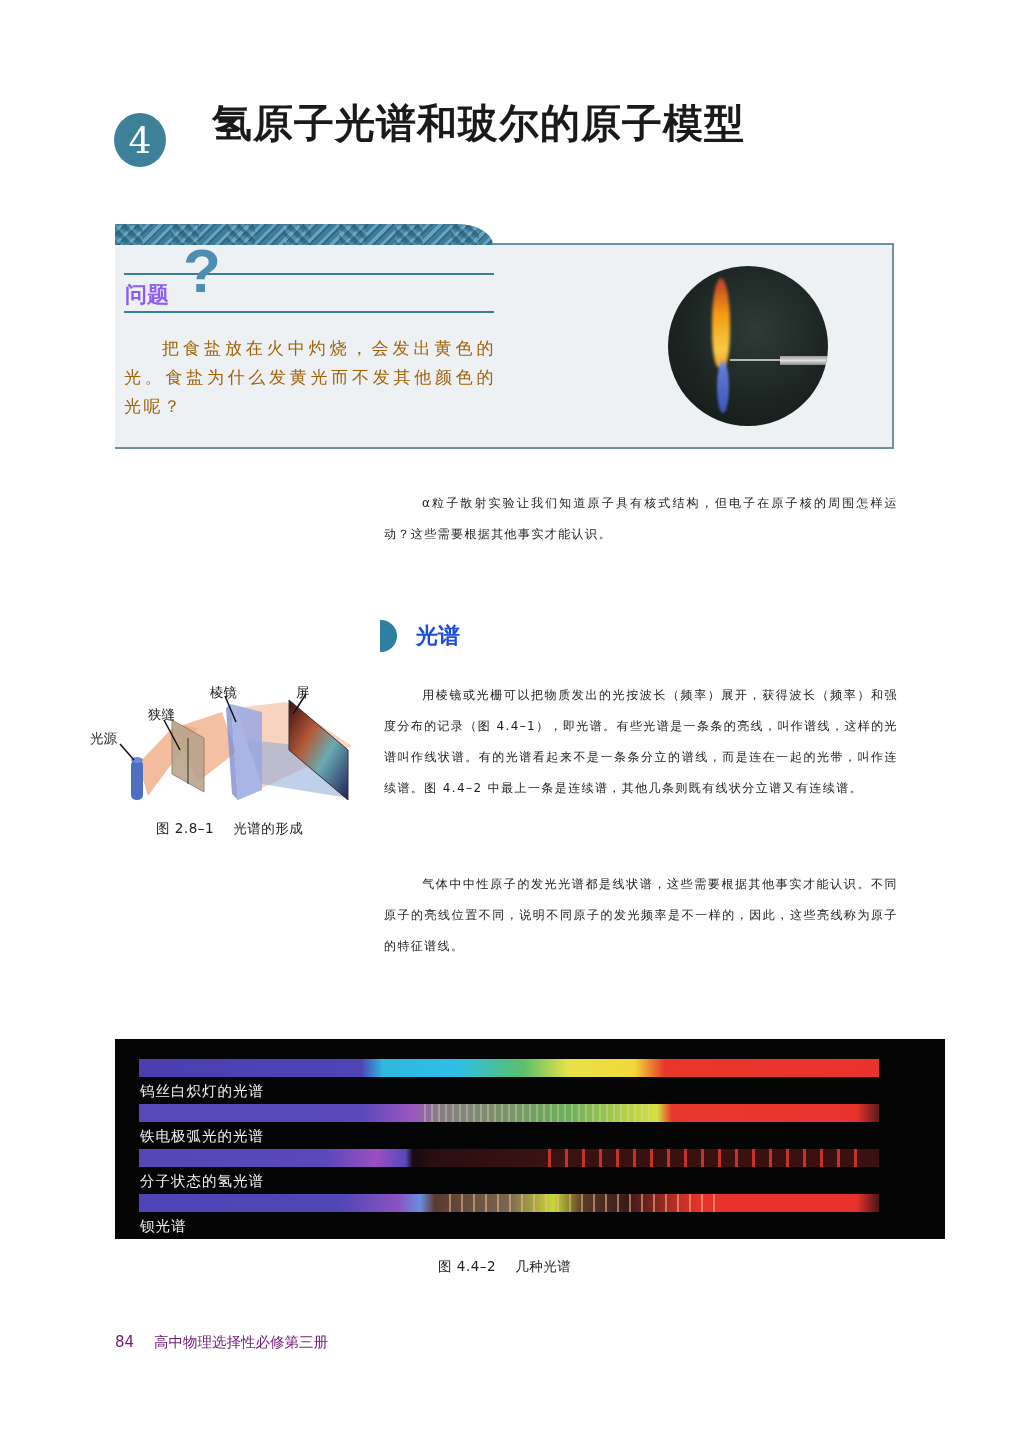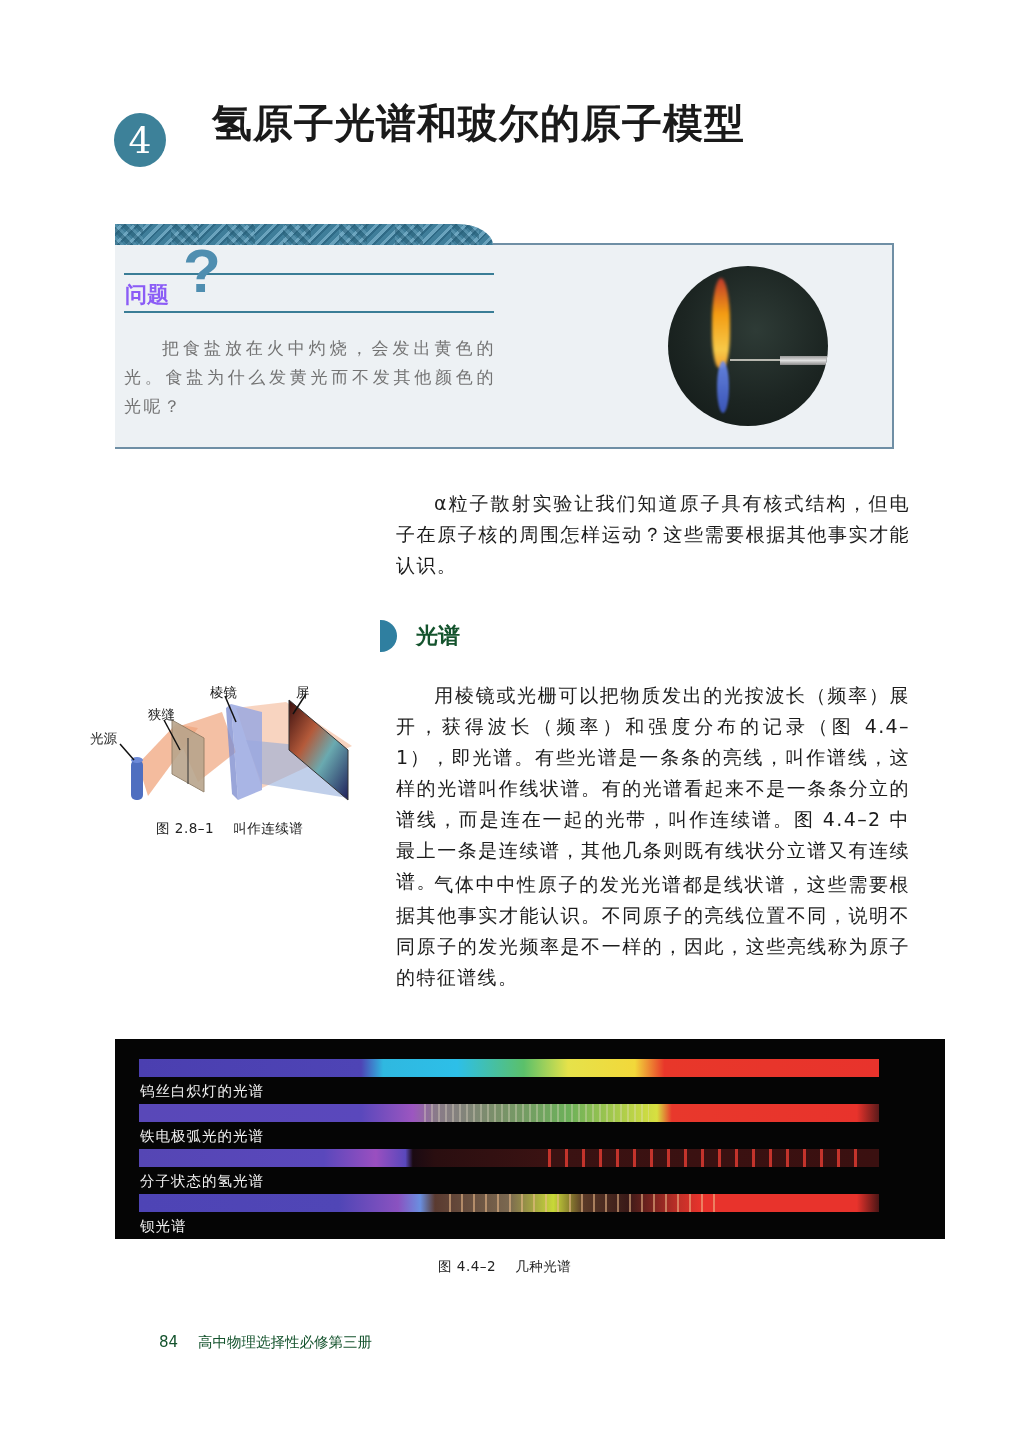--- a/index.html
+++ b/index.html
@@ -43,21 +43,21 @@
   .q-label {
     position: absolute; left: 125px; top: 280px; font-size: 22px; font-weight: bold; color: #8b5cf6;
   }
   .q-mark {
     position: absolute; left: 183px; top: 240px; font-size: 62px; font-weight: bold; color: #4f8eb0;
     font-family: "Liberation Sans", "DejaVu Sans", sans-serif; line-height: 1;
   }
   .q-text {
     position: absolute; left: 124px; top: 334px; width: 372px;
     font-family: "DejaVu Serif", "Liberation Serif", serif;
-    font-size: 17px; line-height: 29px; letter-spacing: 2.6px; color: #737373;
+    font-size: 17px; line-height: 29px; letter-spacing: 2.6px; color: #a16207;
     text-indent: 38px; text-align: justify;
   }
   .flame {
     position: absolute; left: 668px; top: 266px; width: 160px; height: 160px; border-radius: 50%;
     background: radial-gradient(circle at 55% 40%, #2e3b36 0%, #1c2522 55%, #111816 100%);
     overflow: hidden;
   }
   .flame .orange {
     position: absolute; left: 44px; top: 12px; width: 18px; height: 90px; border-radius: 50% 50% 40% 40%;
     background: linear-gradient(180deg, #c0392b 0%, #f39c12 40%, #f7c948 80%, #f0a030 100%);
@@ -68,48 +68,48 @@
     background: linear-gradient(180deg, #6b8cf0, #3f5bc8); filter: blur(1px); opacity: .9;
   }
   .flame .rod {
     position: absolute; left: 112px; top: 90px; width: 50px; height: 9px;
     background: linear-gradient(180deg, #9a9a9a, #e0e0e0, #8a8a8a);
   }
   .flame .wire { position: absolute; left: 62px; top: 93px; width: 52px; height: 2px; background: #b8b8b0; }
 
   
   .para {
-    position: absolute; left: 396px; width: 514px;
+    position: absolute; left: 384px; width: 514px;
     font-family: "DejaVu Sans", "Liberation Sans", sans-serif;
-    font-size: 19px; line-height: 31px; letter-spacing: 1.4px; color: #1c1c1c;
+    font-size: 12px; line-height: 31px; letter-spacing: 1.4px; color: #1c1c1c;
     text-align: justify;
   }
   .para .indent { display: inline-block; width: 38px; }
 
   .sec-head { position: absolute; left: 380px; top: 620px; display: flex; align-items: center; }
   .sec-head .half {
     width: 17px; height: 32px; background: #2f7fa0; border-radius: 0 16px 16px 0; margin-right: 19px;
   }
-  .sec-head .t { font-size: 22px; font-weight: bold; color: #14532d; }
+  .sec-head .t { font-size: 22px; font-weight: bold; color: #1d4ed8; }
 
   
   .fig1 { position: absolute; left: 86px; top: 680px; width: 280px; height: 160px; }
   .fig1 .lbl { position: absolute; font-size: 13.5px; color: #1a1a1a; }
   .fig1-caption { position: absolute; left: 156px; top: 820px; font-size: 13.5px; color: #222; letter-spacing: .5px; }
 
   
   .spectra {
     position: absolute; left: 115px; top: 1039px; width: 830px; height: 200px; background: #050505;
   }
   .band { position: absolute; left: 24px; width: 740px; height: 18px; }
   .band-label { position: absolute; left: 25px; font-size: 14.5px; color: #f2f2f2; letter-spacing: 1px; }
   .fig2-caption { position: absolute; left: 438px; top: 1258px; font-size: 13.5px; color: #222; letter-spacing: .5px; }
 
   
-  .footer { position: absolute; left: 115px; top: 1333px; font-size: 14.5px; color: #14532d; margin-left: 44px; }
+  .footer { position: absolute; left: 115px; top: 1333px; font-size: 14.5px; color: #701a75; }
   .footer .pg { font-size: 15px; margin-right: 20px; }
 </style>
 </head>
 <body>
 
 <div class="sec-num">4</div>
 <div class="page-title">氢原子光谱和玻尔的原子模型</div>
 
 <div class="q-box"></div>
 <div class="q-band"></div>
@@ -166,21 +166,21 @@
     <line x1="78" y1="40" x2="94" y2="70" stroke="#111" stroke-width="1.5"></line>
     <line x1="139" y1="16" x2="150" y2="42" stroke="#111" stroke-width="1.5"></line>
     <line x1="220" y1="14" x2="207" y2="34" stroke="#111" stroke-width="1.5"></line>
   </svg>
   <div class="lbl" style="left:4px; top:50px;">光源</div>
   <div class="lbl" style="left:62px; top:26px;text-align:right;">狭缝</div>
   <div class="lbl" style="left:124px; top:4px;">棱镜</div>
   <div class="lbl" style="left:210px; top:4px;">屏</div>
 </div>
 <div class="fig1-caption">
-  <span>图 2.8–1</span>&nbsp;&nbsp;&nbsp;&nbsp;<span>叫作连续谱</span>
+  <span>图 2.8–1</span>&nbsp;&nbsp;&nbsp;&nbsp;<span>光谱的形成</span>
 </div>
 
 <div class="spectra">
   <div class="band" style="top:20px; background: linear-gradient(90deg,#4b3fb0 0%,#4e44b5 30%,#2fb8e0 33%,#2dbfe8 43%,#5bc06a 52%,#e6e24a 58%,#f2d83a 67%,#e8372a 71%,#e8332c 100%);"></div>
   <div class="band-label" style="top:43px;">钨丝白炽灯的光谱</div>
 
   <div class="band" style="top:65px; background:
       repeating-linear-gradient(90deg, rgba(255,255,255,.0) 0 5px, rgba(230,220,200,.35) 5px 7px) 280px 0/230px 100% no-repeat,
       linear-gradient(90deg,#5948b8 0%,#5a48bc 30%,#9c56c0 37%,#8a7a8a 40%,#7a8f6a 48%,#6cb05a 58%,#d8e040 70%,#e8382c 72%,#e8332c 97%,#5a1a1a 100%);"></div>
   <div class="band-label" style="top:88px;text-align:center;">铁电极弧光的光谱</div>

